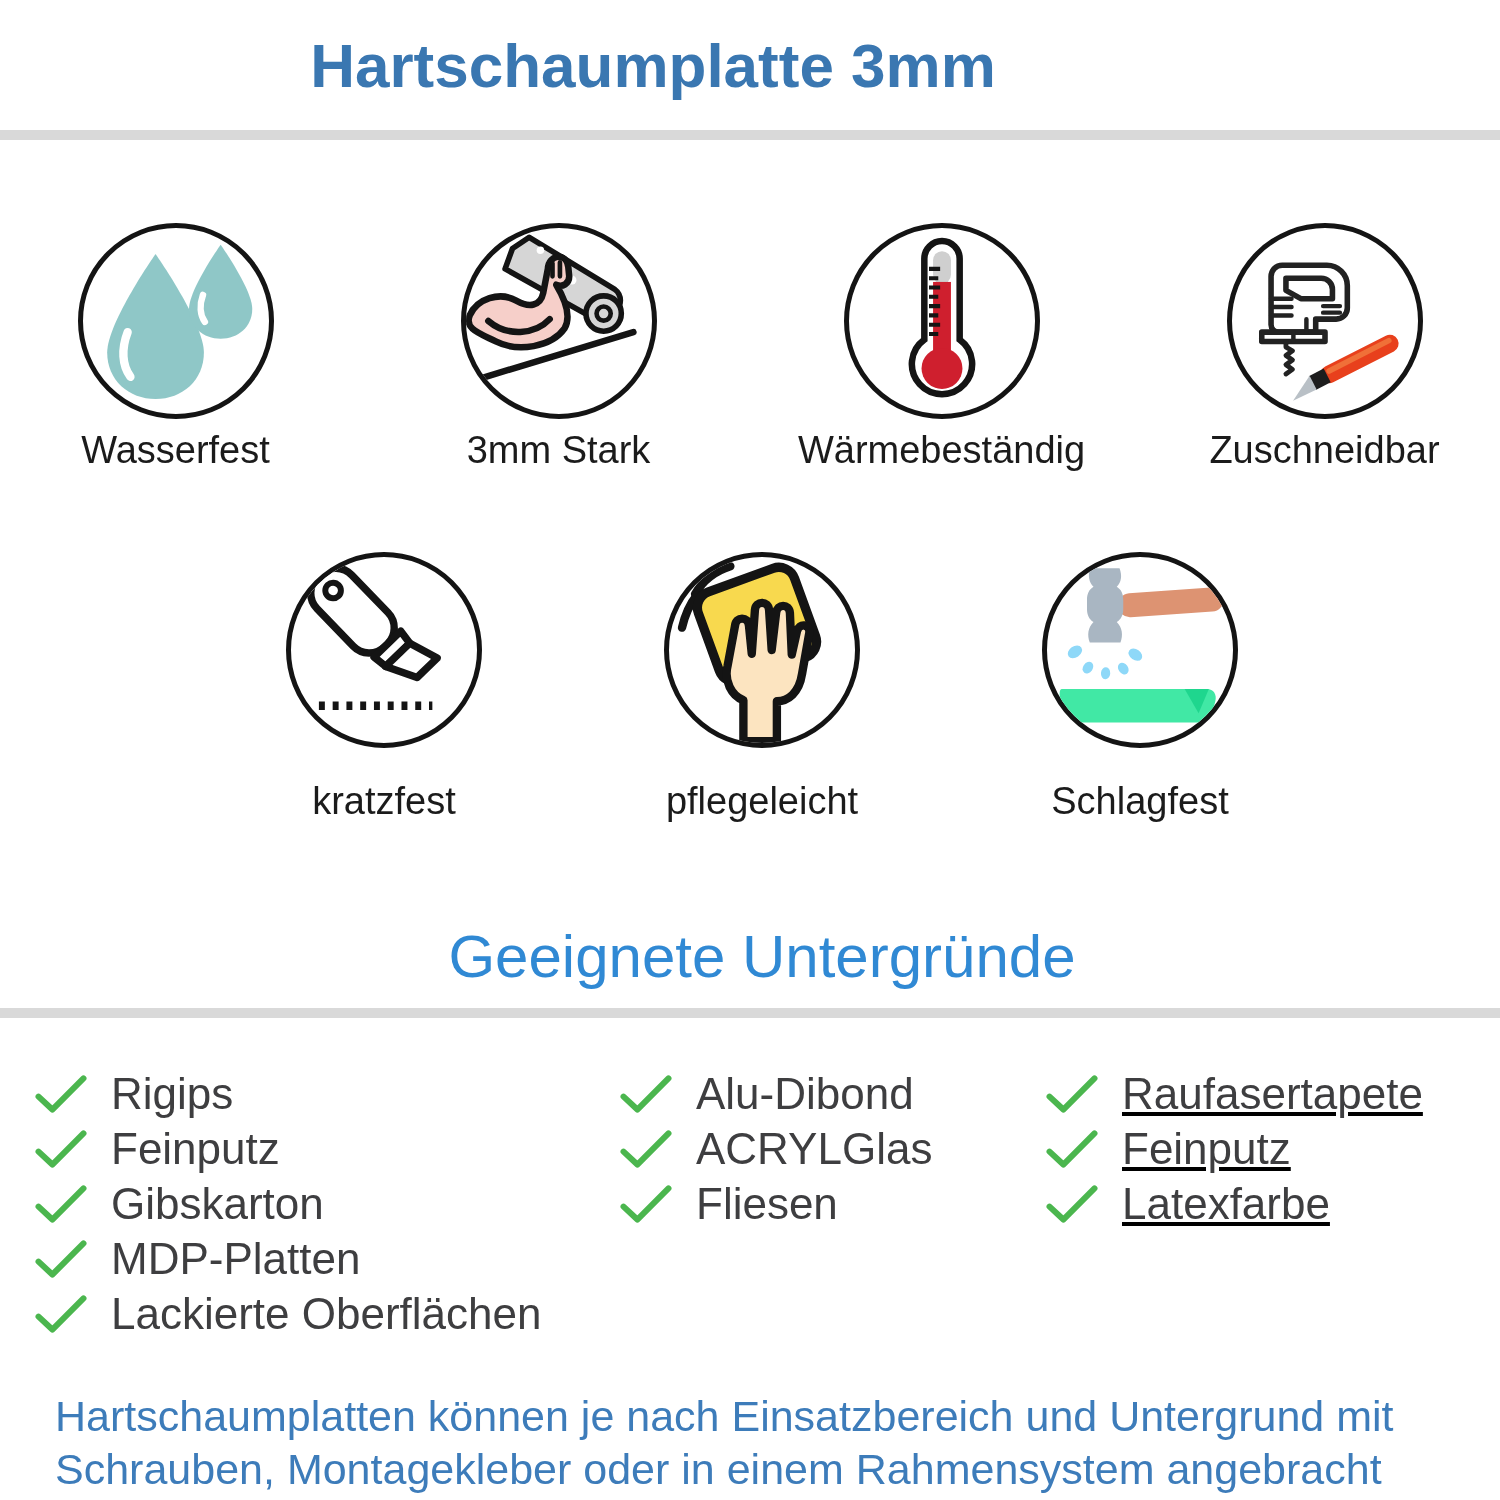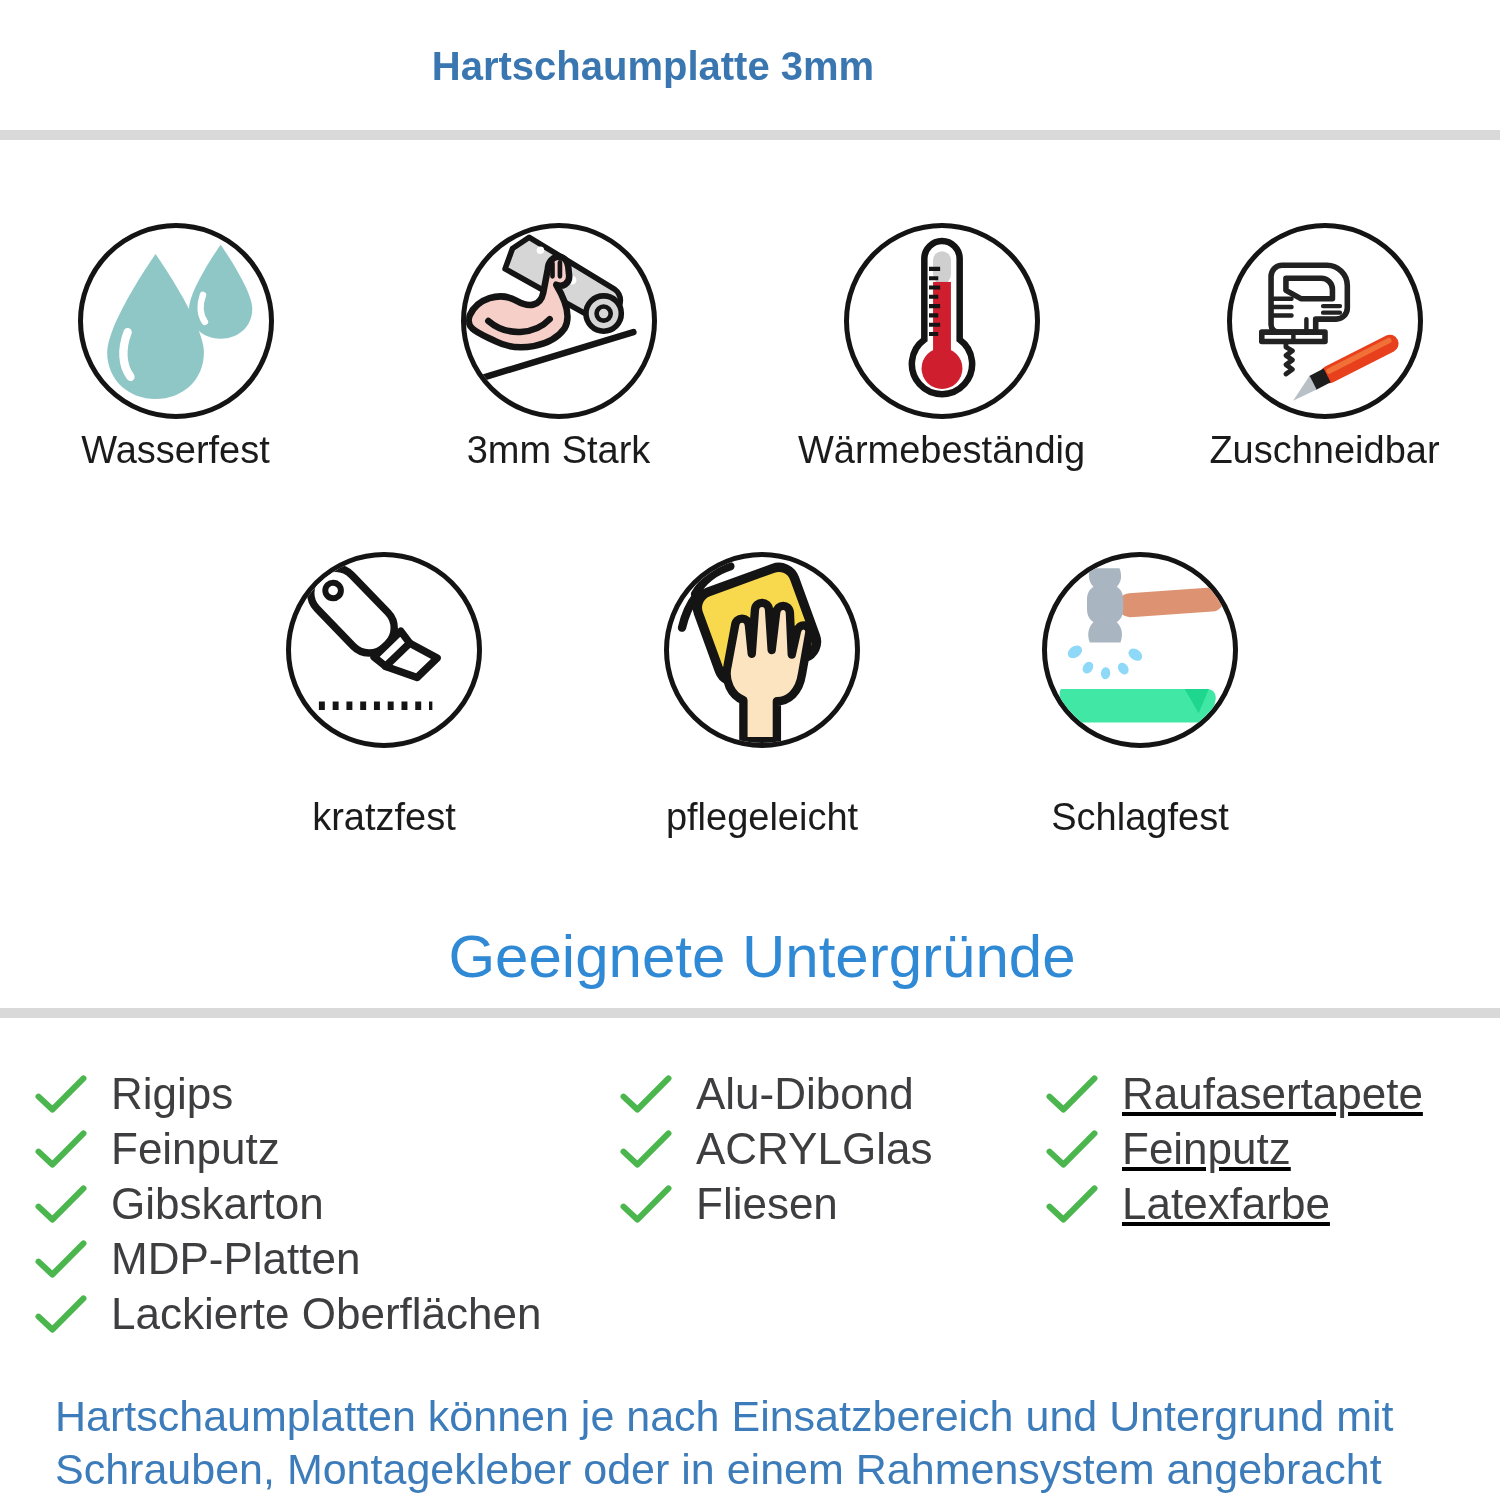--- a/index.html
+++ b/index.html
@@ -2,40 +2,40 @@
 <html style="--title-blue: #3a77b1; --section-blue: #3089d4; --footer-blue: #3d7cba; --divider-gray: #d9d9d9; --check-green: #4bb64e; --list-text: #3e3e40; --label-dark: #1b1b1b; --icon-outline: #141414; --drop-teal: #8fc7c7; --therm-red: #cf1f2e; --therm-gray: #cfcfcf; --cloth-yellow: #f8d94e; --skin: #fce4c0; --arm-pink: #f6cfc9; --sheet-gray: #d6d6d6; --knife-orange: #e8401c; --knife-orange2: #f07038; --blade-gray: #b9c0c6; --hammer-gray: #a9b6c2; --handle-tan: #dd9372; --drop-blue: #8ed8f8; --surface-green: #41e8a5; --surface-green-dark: #1fd68e;"><head>
 <meta charset="utf-8">
 <style>
   html,body { margin:0; padding:0; background:#fff; }
   .page {
     position:relative; width:1500px; height:1500px; background:#ffffff;
     font-family:"Liberation Sans","DejaVu Sans",sans-serif; overflow:hidden;
   }
   .main-title {
     position:absolute; top:30px; left:0; width:1306px; text-align:center;
-    font-size:40px; line-height:72px; font-weight:600; color:var(--title-blue);
+    font-size:62px; line-height:72px; font-weight:600; color:var(--title-blue);
   }
   .divider { position:absolute; left:0; width:1500px; height:10px; background:var(--divider-gray); }
   .divider-1 { top:130px; }
   .divider-2 { top:1008px; }
 
   .features-row { position:absolute; left:0; width:1500px; display:flex; justify-content:center; }
   .features-row-1 { top:223px; gap:53px; }
   .features-row-2 { top:552px; gap:48px; transform:translateX(12px); }
   .feature { width:330px; display:flex; flex-direction:column; align-items:center; }
   .feature-circle {
     width:196px; height:196px; box-sizing:border-box; border:5px solid var(--icon-outline);
     border-radius:50%; overflow:hidden; background:#fff;
     display:flex; align-items:center; justify-content:center;
   }
   .feature-circle svg { width:186px; height:186px; display:block; }
   .feature-label {
     margin-top:10px; font-size:38px; color:var(--label-dark); white-space:nowrap; font-weight:400;
   }
-  .features-row-2 .feature-label { margin-top:48px; }
+  .features-row-2 .feature-label { margin-top:32px; }
 
   .section-title {
     position:absolute; top:920px; left:12px; width:1500px; text-align:center;
     font-size:60px; line-height:74px; font-weight:500; color:var(--section-blue);
   }
 
   .substrates-col { position:absolute; top:1066px; }
   .col-1 { left:35px; }
   .col-2 { left:620px; }
   .col-3 { left:1046px;text-decoration:underline; }

